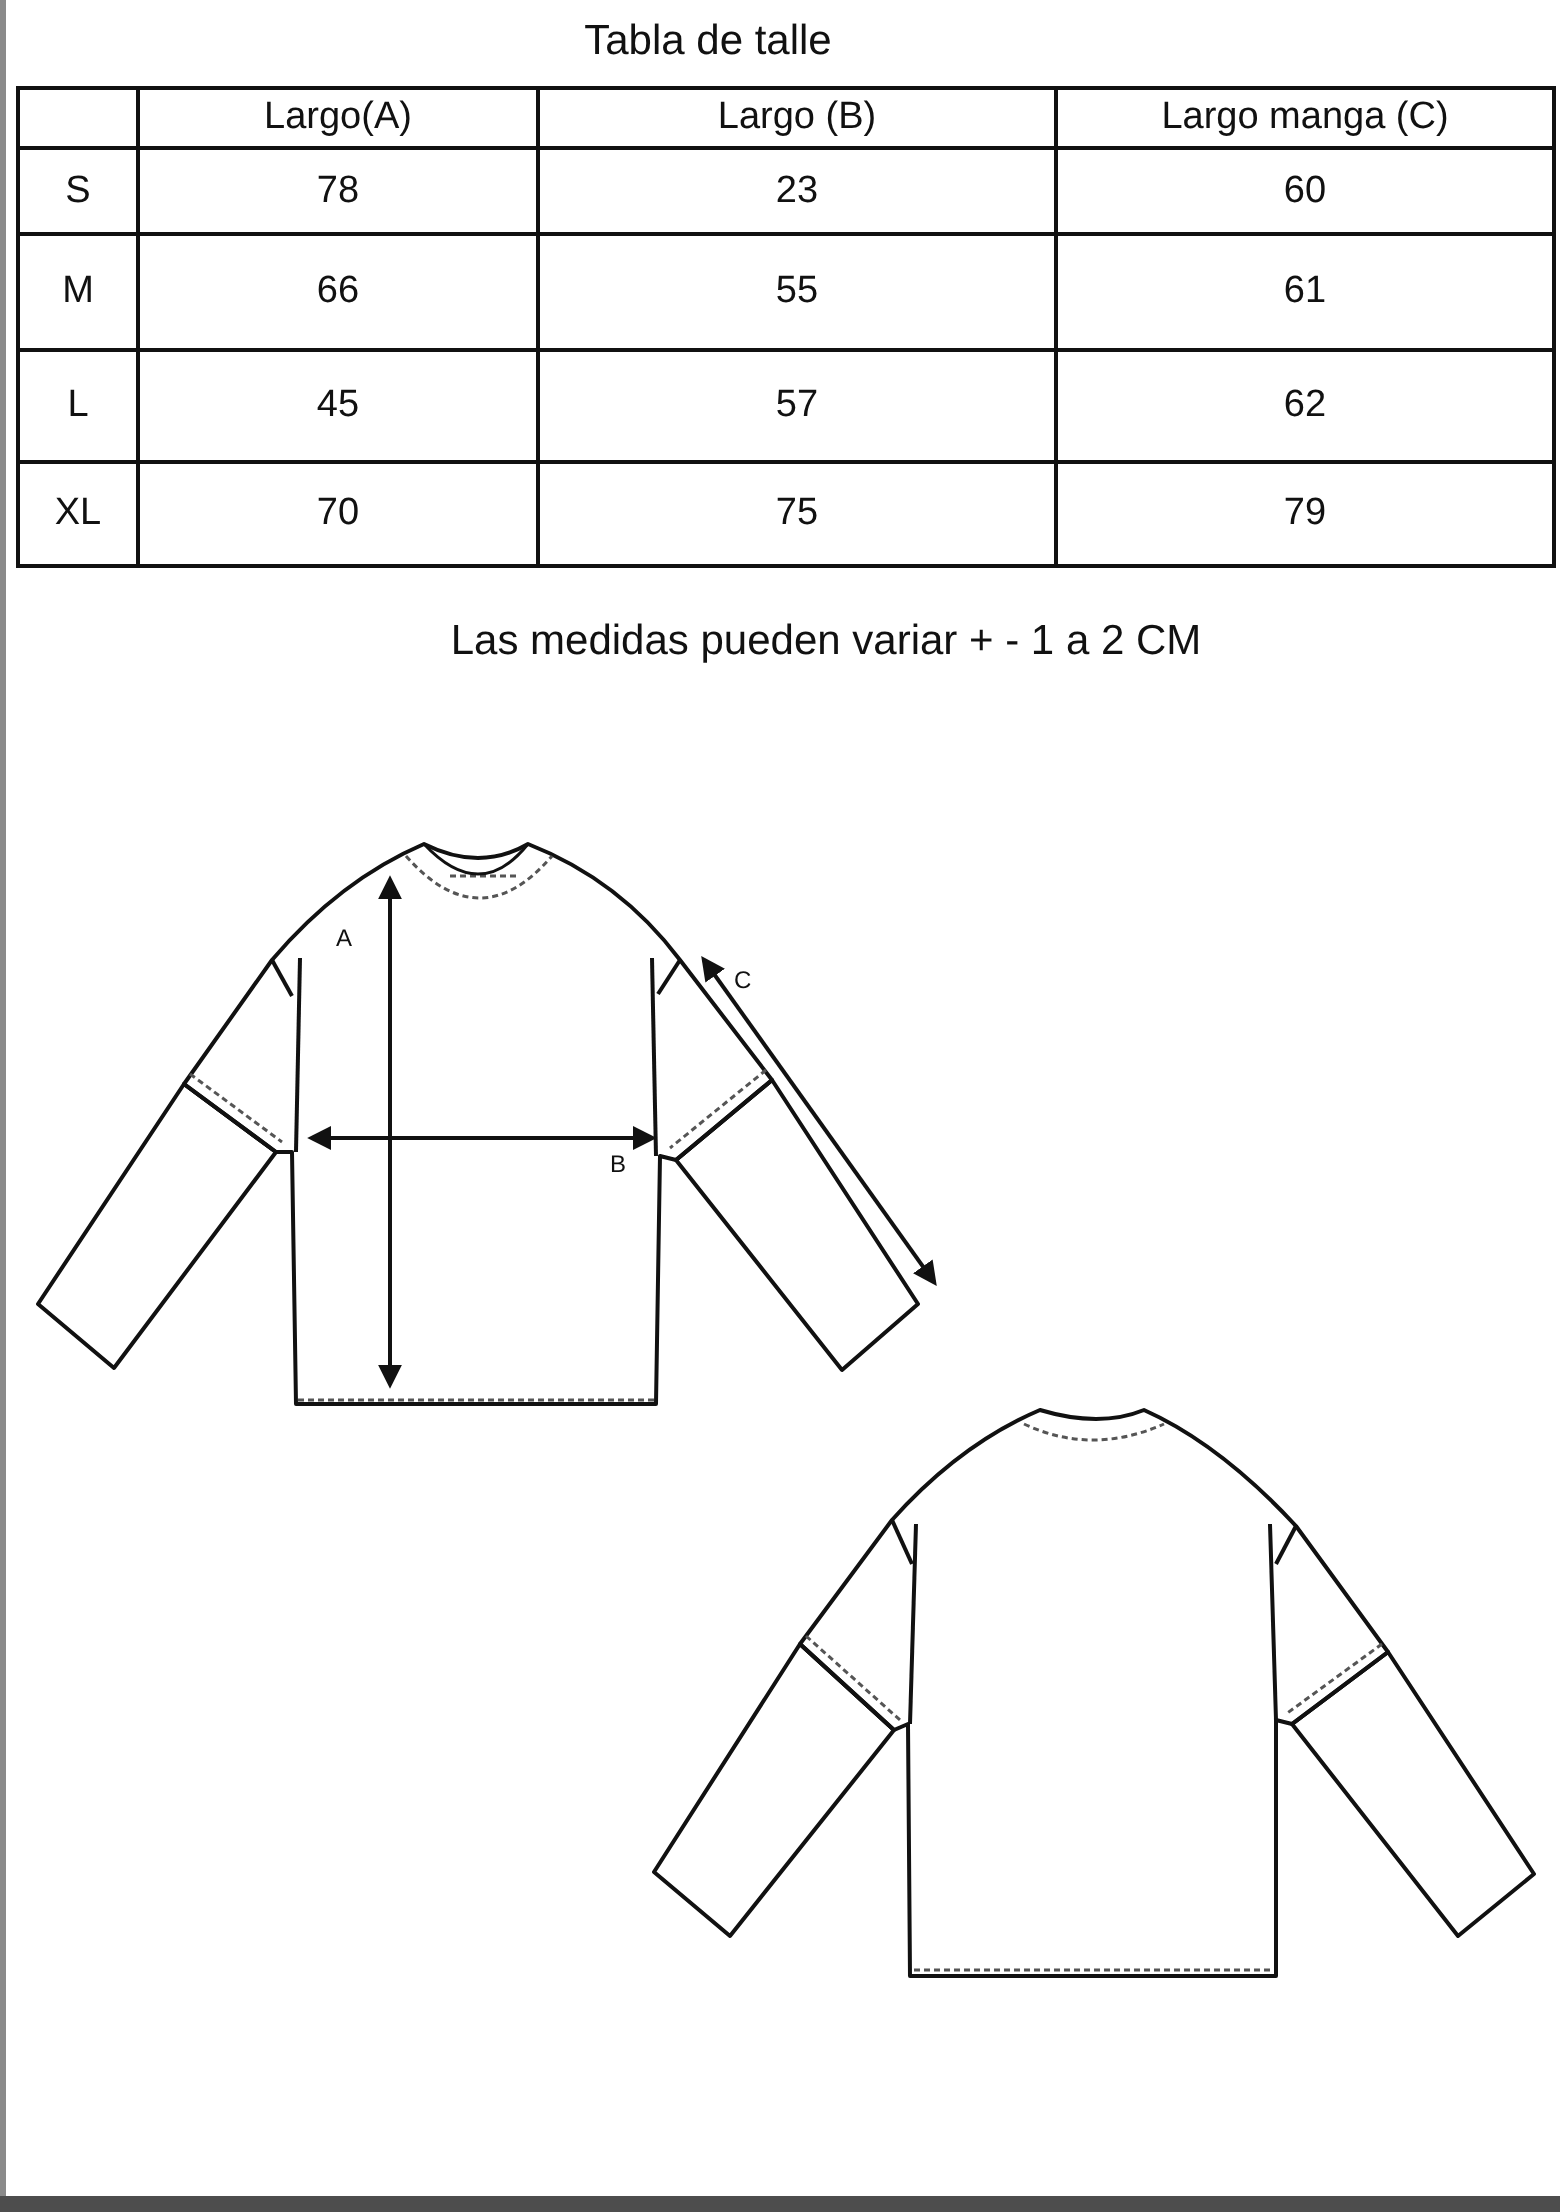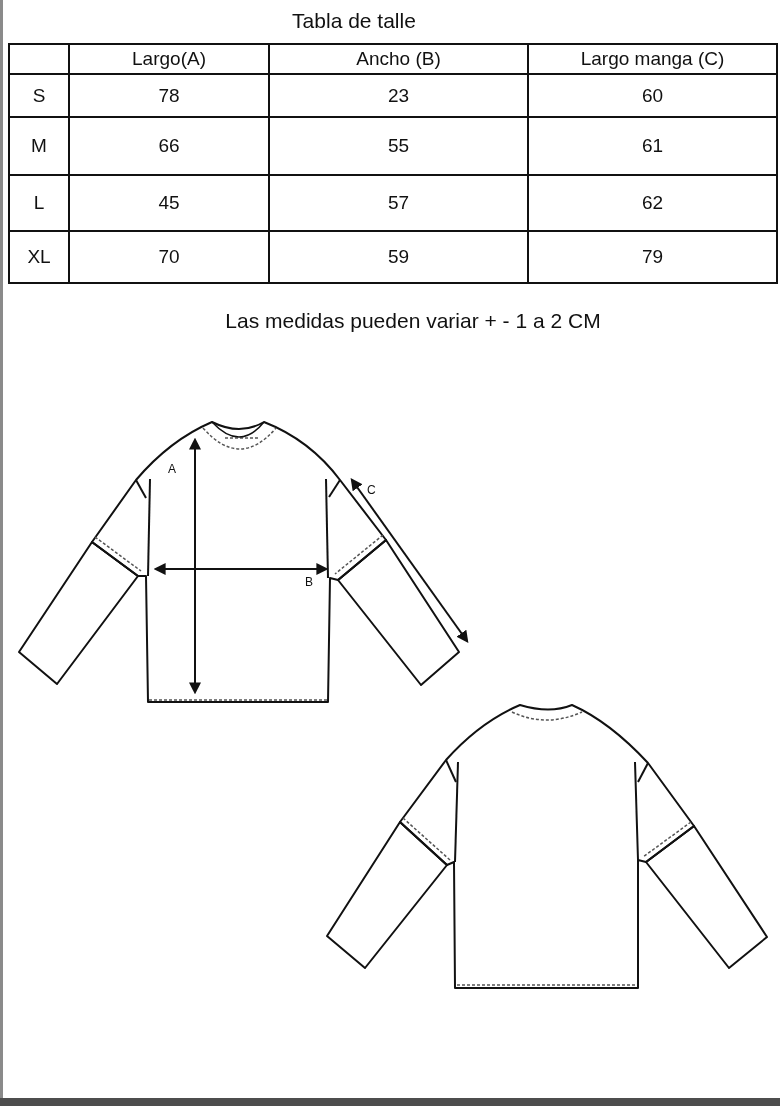--- a/index.html
+++ b/index.html
@@ -32,21 +32,21 @@
   <colgroup>
     <col style="width:60px">
       <col style="width:200px">
       <col style="width:259px">
       <col style="width:249px">
   </colgroup>
   <thead>
     <tr>
       <th></th>
       <th>Largo(A)</th>
-      <th>Ancho (B)</th>
+      <th>Largo (B)</th>
       <th>Largo manga (C)</th>
     </tr>
   </thead>
   <tbody>
     <tr style="height:43px">
       <td>S</td>
       <td>78</td>
       <td>23</td>
       <td>60</td>
     </tr>
@@ -58,21 +58,21 @@
     </tr>
     <tr style="height:56px">
       <td>L</td>
       <td>45</td>
       <td>57</td>
       <td>62</td>
     </tr>
     <tr style="height:52px">
       <td>XL</td>
       <td>70</td>
-      <td>59</td>
+      <td>75</td>
       <td>79</td>
     </tr>
   </tbody>
 </table>
 
 <div class="note">Las medidas pueden variar + - 1 a 2 CM</div>
 
 <svg class="drawing" width="780" height="1098" viewBox="0 0 780 1098">
   <defs>
     <marker id="ah" viewBox="0 0 10 10" refX="8" refY="5" markerWidth="6" markerHeight="6" orient="auto-start-reverse">

